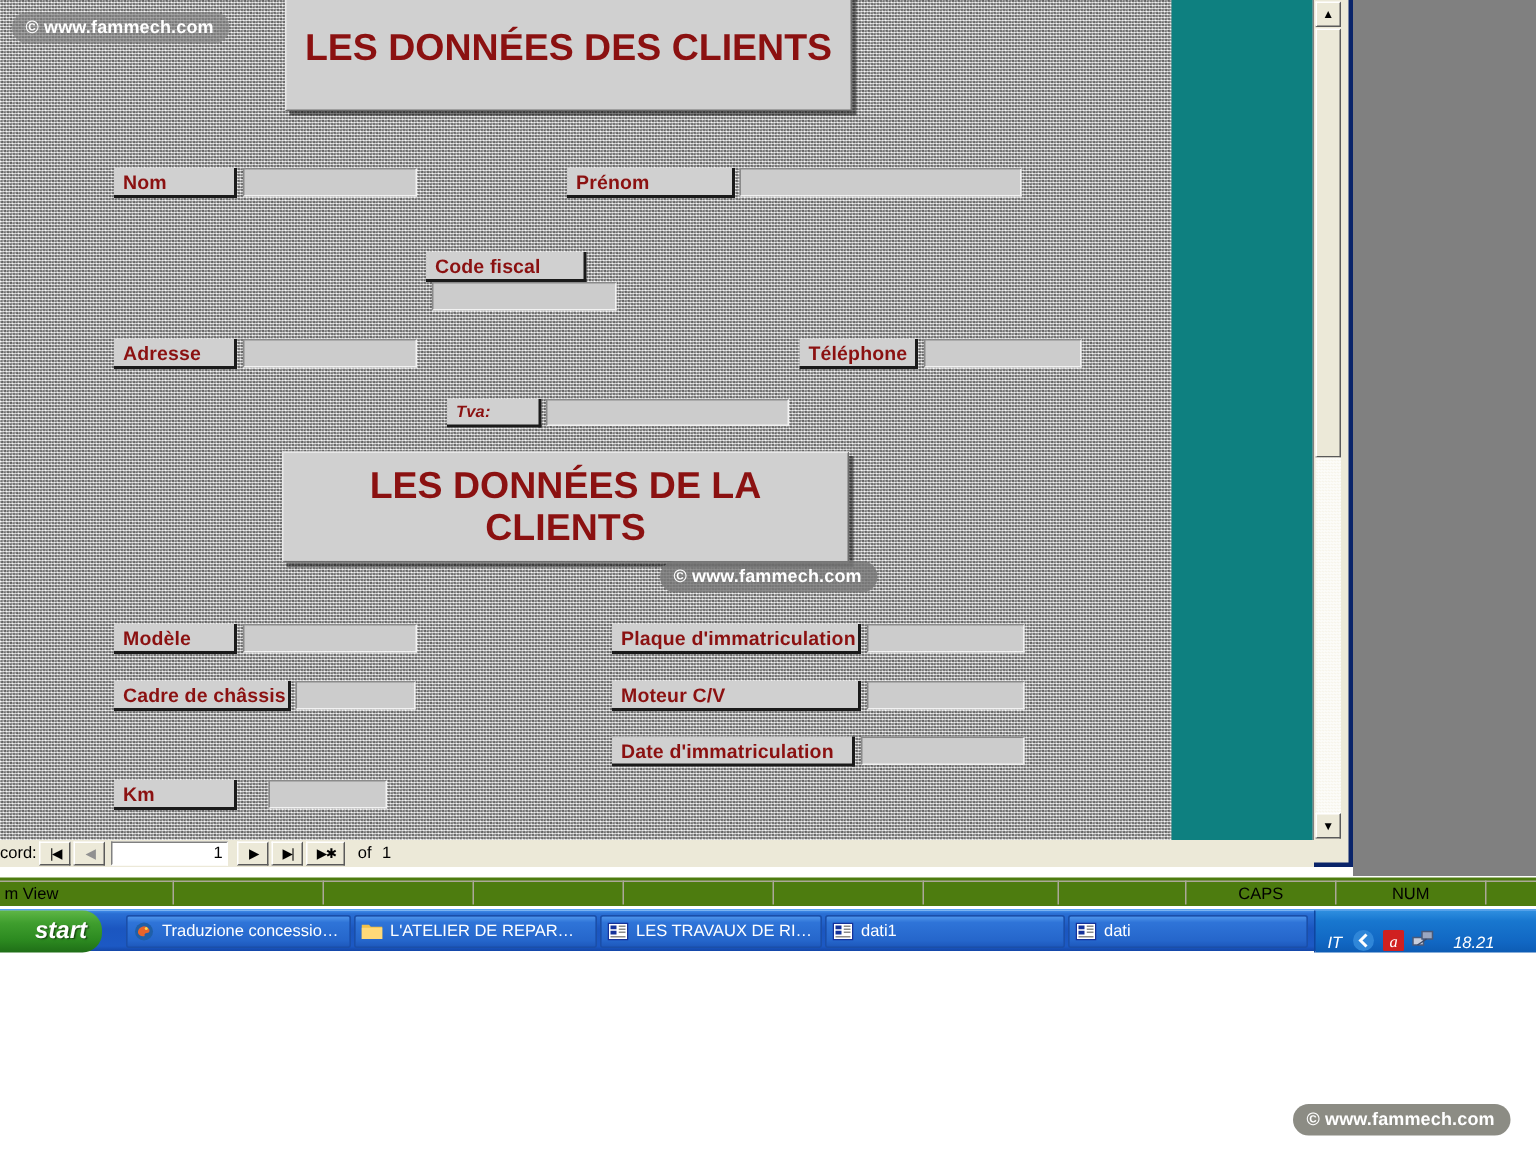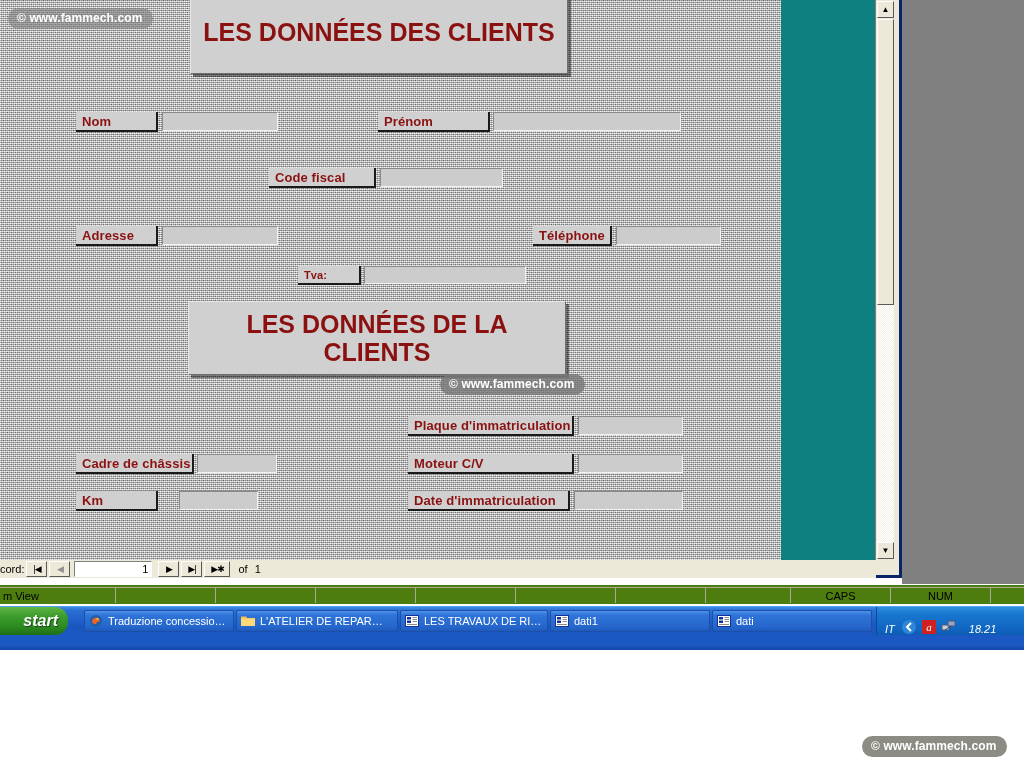--- a/index.html
+++ b/index.html
@@ -200,21 +200,21 @@
     position:absolute;left:902px;top:0;width:122px;height:584px;
     background:#808080;
   }
   #desktop-bottom{
     position:absolute;left:0;top:634px;width:1024px;height:134px;
     background:#ffffff;
   }
 
   
   #taskbar{
-    position:absolute;left:0;top:606px;width:1024px;height:44px;
+    position:absolute;left:0;top:606px;width:1024px;height:28px;
     background:linear-gradient(180deg,#3f8ce8 0%,#2a6fd4 8%,#1b56c0 45%,#1c59c4 88%,#1447a8 100%);
     border-top:1px solid #56a0f0;
     box-sizing:border-box;
   }
   #startbtn{
     position:absolute;left:-10px;top:0px;width:78px;height:28px;
     background:linear-gradient(180deg,#5fb646 0%,#3f9e2e 30%,#2c8a20 70%,#1f6e17 100%);
     border-radius:0 13px 13px 0;
     display:flex;align-items:center;justify-content:flex-end;
     padding-right:10px;
@@ -276,59 +276,63 @@
       <div class="fieldrow" style="left:76px;top:112px;">
         <div class="flabel" style="width:82px;height:20px;">Nom</div>
         <div class="fbox" style="width:116px;height:19px;margin-left:4px;"></div>
       </div>
 
       <div class="fieldrow" style="left:378px;top:112px;">
         <div class="flabel" style="width:112px;height:20px;">Prénom</div>
         <div class="fbox" style="width:188px;height:19px;margin-left:3px;"></div>
       </div>
 
-      <div class="fieldrow" style="left:269px;top:168px;">
+      <div class="fieldrow" style="left:284px;top:168px;flex-direction:column;">
         <div class="flabel" style="width:107px;height:20px;">Code fiscal</div>
         <div class="fbox" style="width:123px;height:19px;margin-left:4px;"></div>
       </div>
 
       <div class="fieldrow" style="left:76px;top:226px;">
         <div class="flabel" style="width:82px;height:20px;">Adresse</div>
         <div class="fbox" style="width:116px;height:19px;margin-left:4px;"></div>
       </div>
 
       <div class="fieldrow" style="left:492px;top:226px;padding-left:41px;">
         <div class="flabel" style="width:79px;height:20px;">Téléphone</div>
         <div class="fbox" style="width:105px;height:19px;margin-left:4px;"></div>
       </div>
 
-      <div class="fieldrow" style="left:298px;top:266px;">
+      <div class="fieldrow" style="left:298px;top:266px;font-style:italic;">
         <div class="flabel small" style="width:63px;height:19px;">Tva:</div>
         <div class="fbox" style="width:162px;height:18px;margin-left:3px;"></div>
       </div>
 
       <div class="banner" id="banner-voiture">LES DONNÉES DE LA CLIENTS</div>
 
+      <div class="fieldrow" style="left:76px;top:416px;">
+        <div class="flabel" style="width:82px;height:20px;">Modèle</div>
+        <div class="fbox" style="width:116px;height:19px;margin-left:4px;"></div>
+      </div>
 
       <div class="fieldrow" style="left:408px;top:416px;">
         <div class="flabel" style="width:166px;height:20px;">Plaque d'immatriculation</div>
         <div class="fbox" style="width:105px;height:19px;margin-left:4px;"></div>
       </div>
 
       <div class="fieldrow" style="left:76px;top:454px;">
         <div class="flabel" style="width:118px;height:20px;">Cadre de châssis</div>
         <div class="fbox" style="width:80px;height:19px;margin-left:3px;"></div>
       </div>
 
       <div class="fieldrow" style="left:408px;top:454px;">
         <div class="flabel" style="width:166px;height:20px;">Moteur C/V</div>
         <div class="fbox" style="width:105px;height:19px;margin-left:4px;"></div>
       </div>
 
-      <div class="fieldrow" style="left:76px;top:491px;gap:18px;">
+      <div class="fieldrow" style="left:76px;top:520px;gap:18px;">
         <div class="flabel" style="width:82px;height:20px;">Km</div>
         <div class="fbox" style="width:79px;height:19px;margin-left:3px;"></div>
       </div>
 
       <div class="fieldrow" style="left:408px;top:491px;">
         <div class="flabel" style="width:162px;height:20px;">Date d'immatriculation</div>
         <div class="fbox" style="width:109px;height:19px;margin-left:4px;"></div>
       </div>
 
       <div class="wm wm-a" id="wm-topleft">© www.fammech.com</div>

